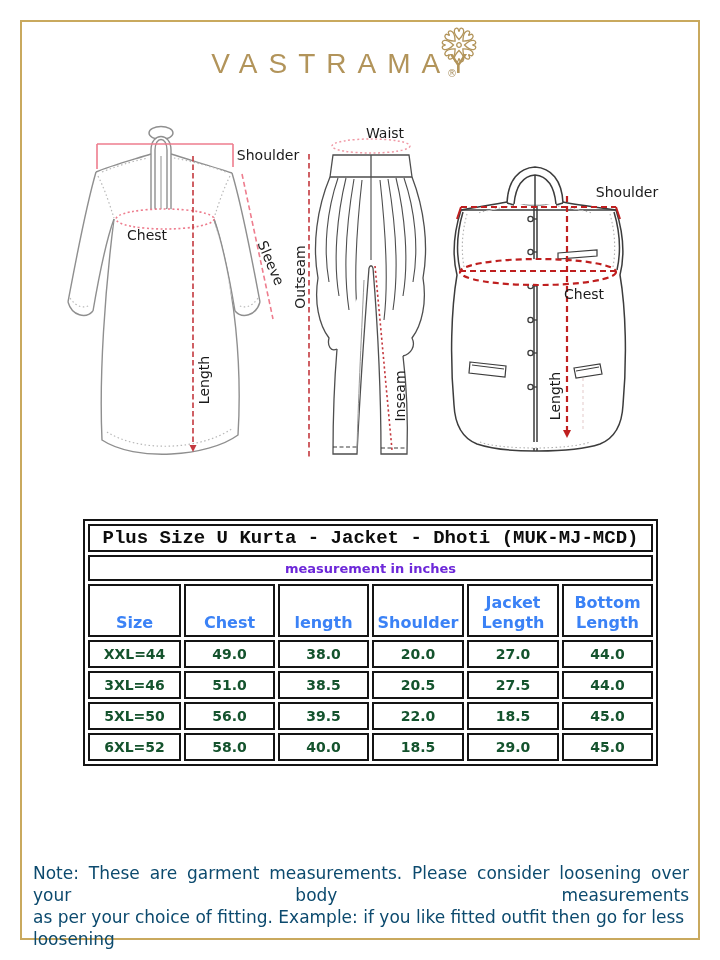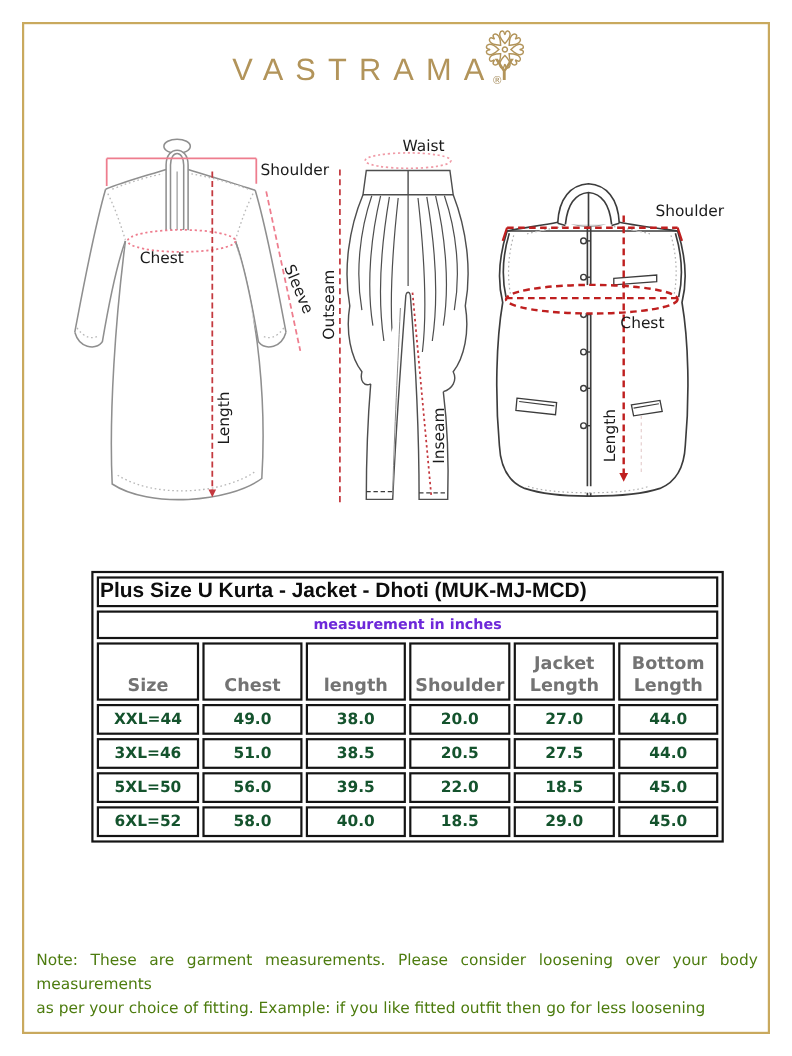--- a/index.html
+++ b/index.html
@@ -19,31 +19,31 @@
   .dlabel { position:absolute; transform:translate(-50%,-50%); font-size:14px; color:#1b1b1b;
             white-space:nowrap; }
   .rot-ccw { transform:translate(-50%,-50%) rotate(-90deg); }
   .rot-sleeve { transform:translate(-50%,-50%) rotate(67deg); }
 
   
   table.size-chart { position:absolute; left:83px; top:519px; width:550px;
                      border-collapse:separate; border-spacing:3px; border:2px solid #141414;
                      background:#fff; table-layout:fixed; }
   table.size-chart td, table.size-chart th { border:2px solid #141414; background:#fff; }
-  .t-title { height:22px; text-align:left; font-family:Liberation Sans, sans-serif;
+  .t-title { height:22px; text-align:center; font-family:Liberation Mono, monospace;
              font-weight:bold; font-size:19px; color:#0d0d0d; }
   .t-sub { height:20px; text-align:center; font-weight:bold; font-size:13px; color:#6d28d9; }
   th.colhead { height:46px; vertical-align:bottom; text-align:center; font-weight:bold;
-               font-size:16px; color:#737373; padding-bottom:2px; }
+               font-size:16px; color:#3b82f6; padding-bottom:2px; }
   th.colhead span { display:block; line-height:20px; }
   td.cell { height:22px; text-align:center; font-weight:bold; font-size:14px; color:#14532d; }
 
   
-  .note { position:absolute; left:33px; top:862px; width:656px; font-size:14px;
-          line-height:22px; color:#4d7c0f; }
+  .note { position:absolute; left:33px; top:862px; width:656px; font-size:17px;
+          line-height:22px; color:#0c4a6e; }
   .note .l1 { text-align:justify; text-align-last:justify; }
   .note .l2 { text-align:left; }
 </style>
 </head>
 <body>
 
 <div class="page">
   <div class="gold-frame"></div>
 
   <div class="wordmark">VASTRAMAY</div>

